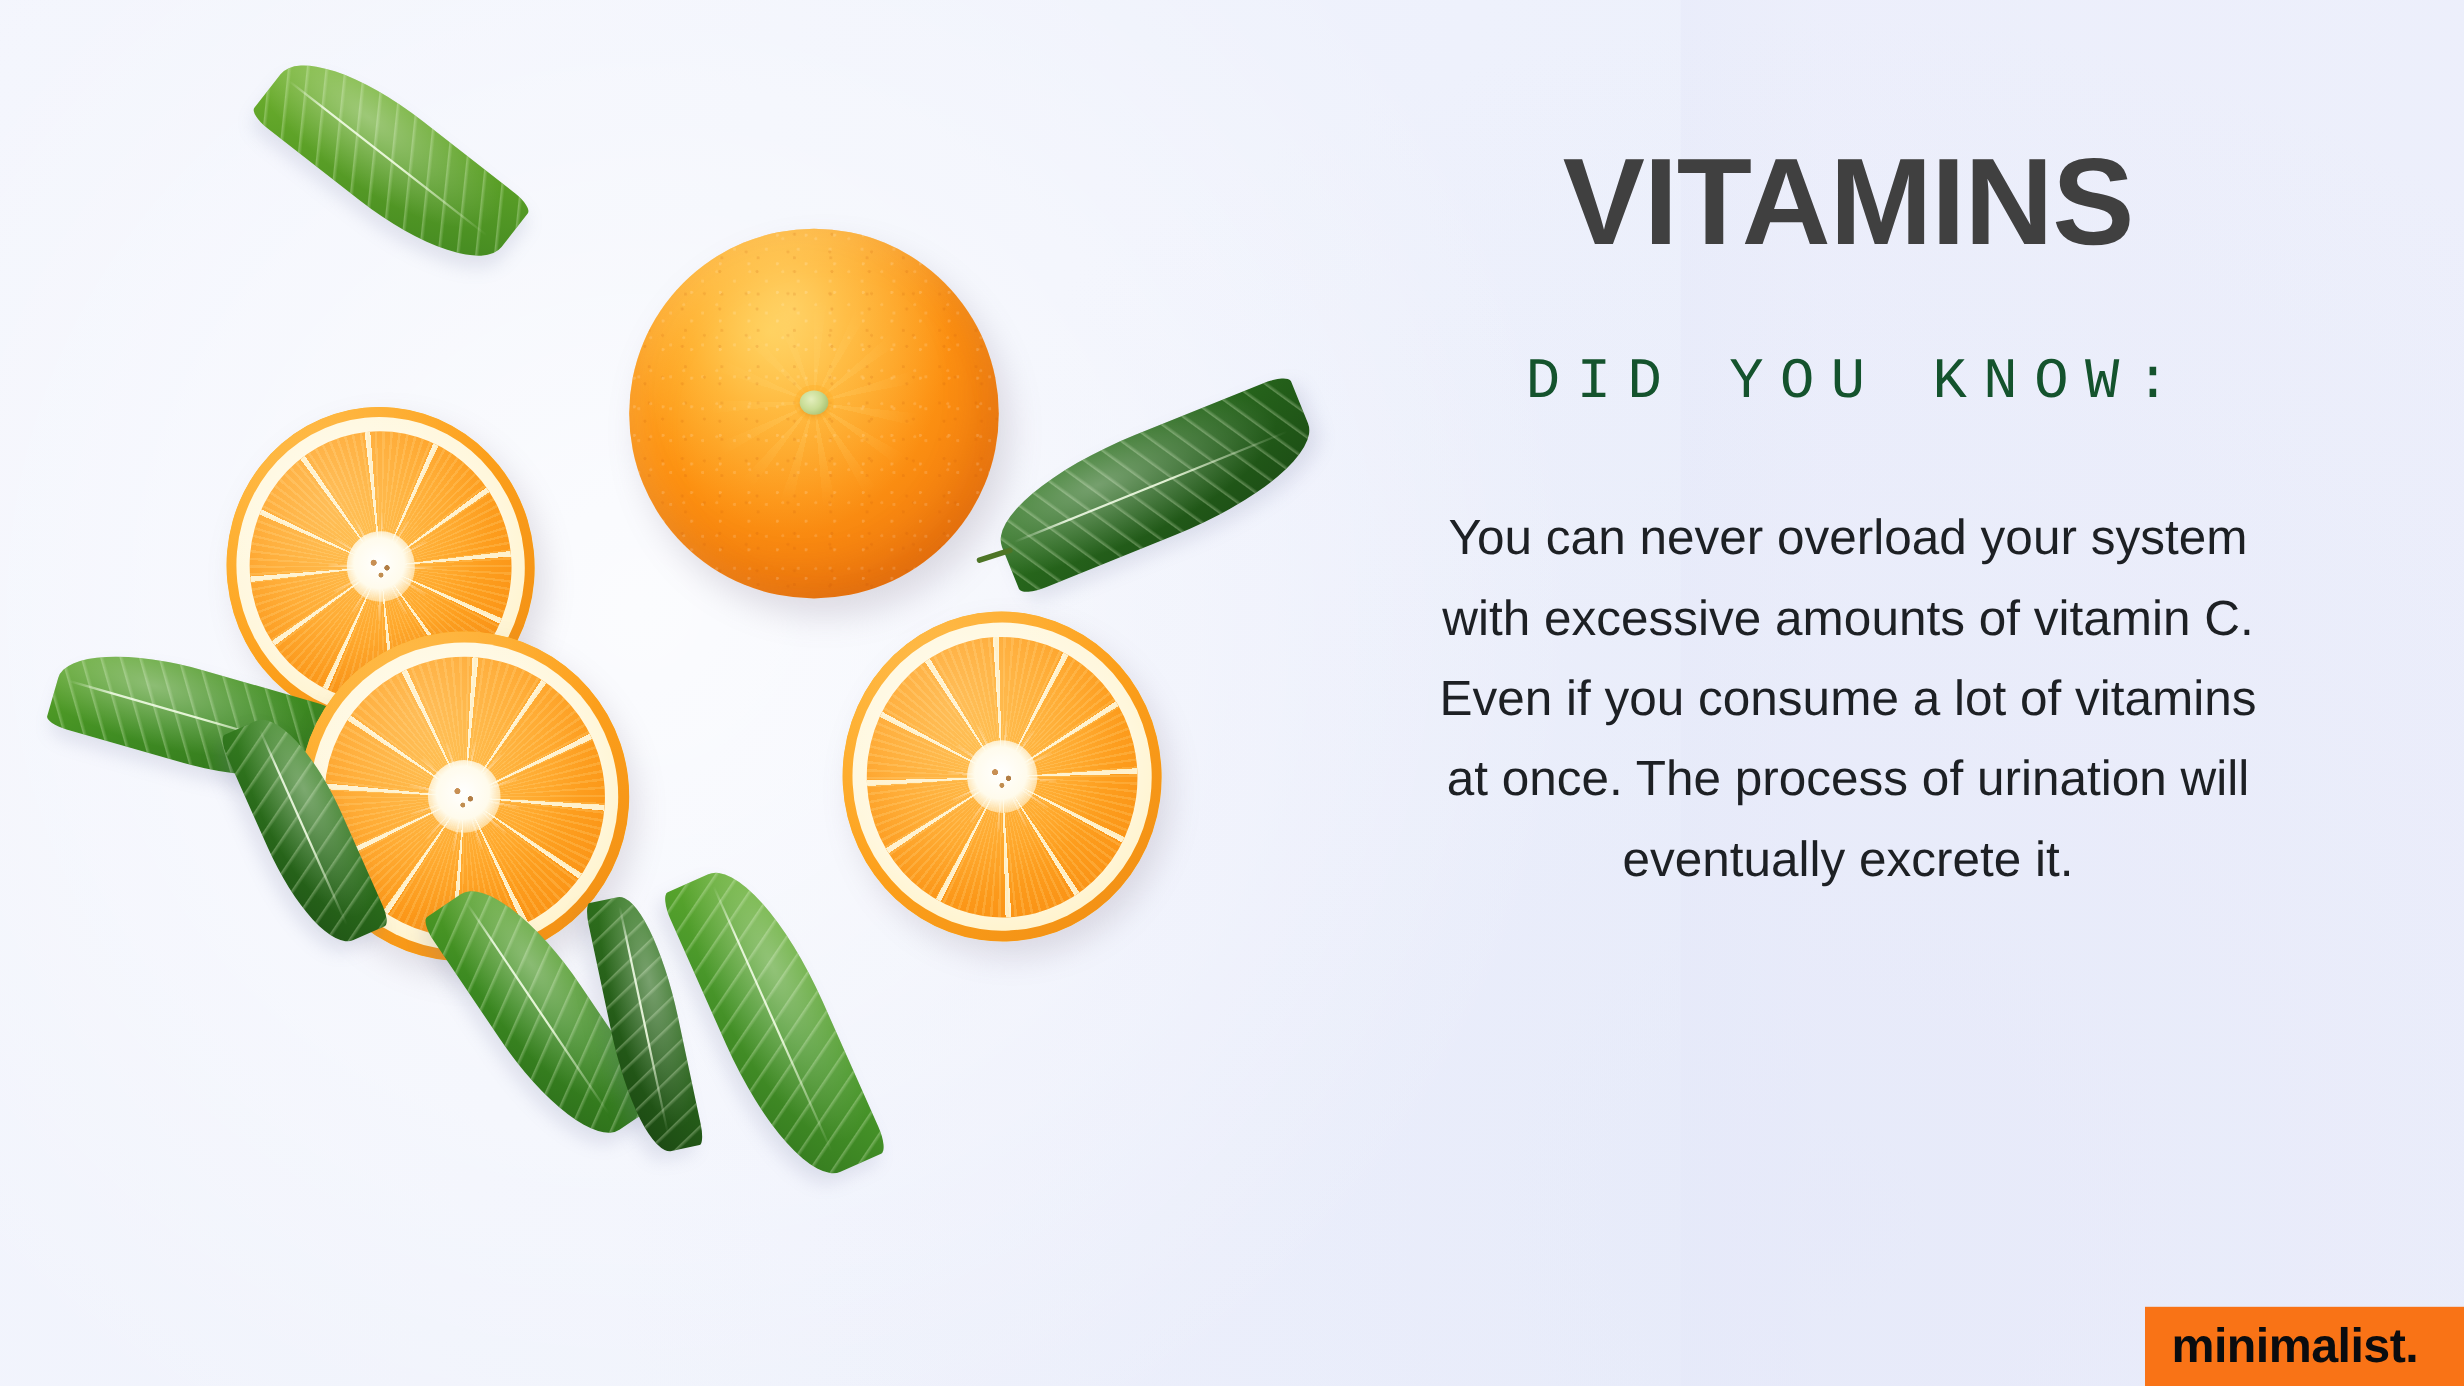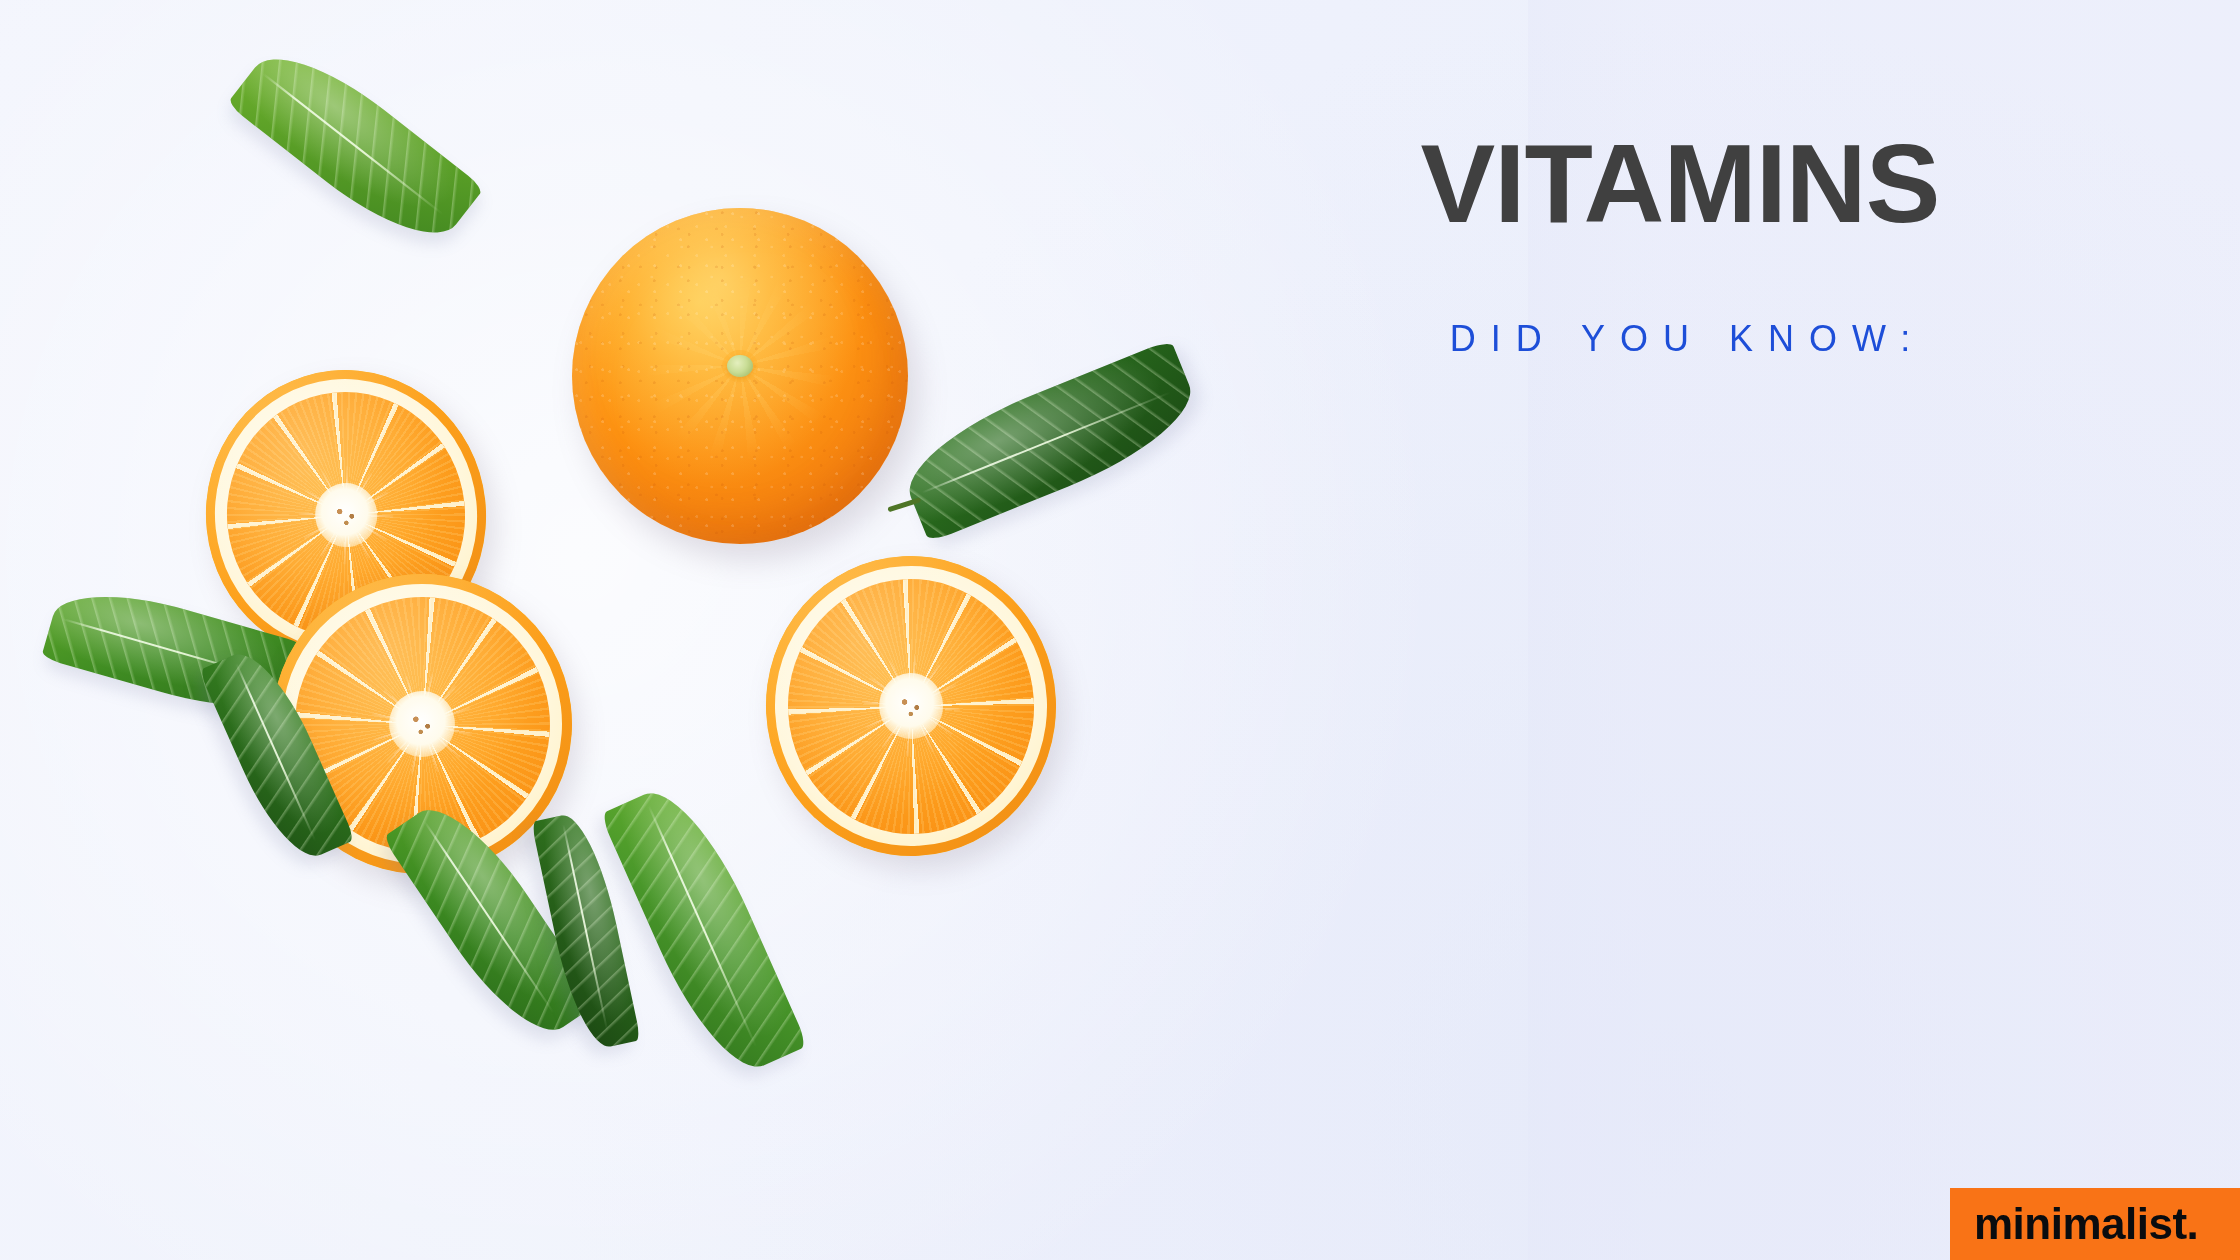--- a/index.html
+++ b/index.html
@@ -285,26 +285,26 @@
     line-height: 1;
     letter-spacing: -1px;
     color: #404040;
   }
   .kicker {
     position: absolute;
     left: 0;
     top: 318px;
     width: 1000px;
     text-align: center;
-    font-family: Liberation Sans, sans-serif;
+    font-family: Liberation Mono, monospace;
     font-weight: 400;
-    font-size: 36px;
+    font-size: 52px;
     letter-spacing: 15px;
     text-indent: 15px;
-    color: #1d4ed8;
+    color: #14532d;
   }
   .body-copy {
     position: absolute;
     left: 10px;
     top: 452px;
     width: 980px;
     text-align: center;
     font-family: "Liberation Sans", sans-serif;
     font-weight: 300;
     font-size: 45px;
@@ -462,20 +462,27 @@
     </div>
 
   </div>
 
   <div class="text-col">
 
     <div class="title">VITAMINS</div>
 
     <div class="kicker">DID YOU KNOW:</div>
 
+    <div class="body-copy">
+      <p>You can never overload your system</p>
+      <p>with excessive amounts of vitamin C.</p>
+      <p>Even if you consume a lot of vitamins</p>
+      <p>at once. The process of urination will</p>
+      <p>eventually excrete it.</p>
+    </div>
 
   </div>
 
   <div class="logo-box">
     <span class="logo-text">minimalist.</span>
   </div>
 
 </div>
 
 </body></html>

